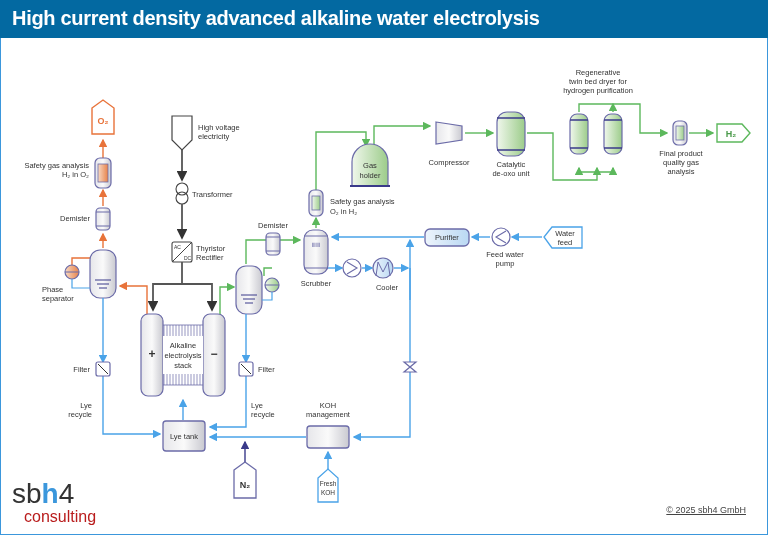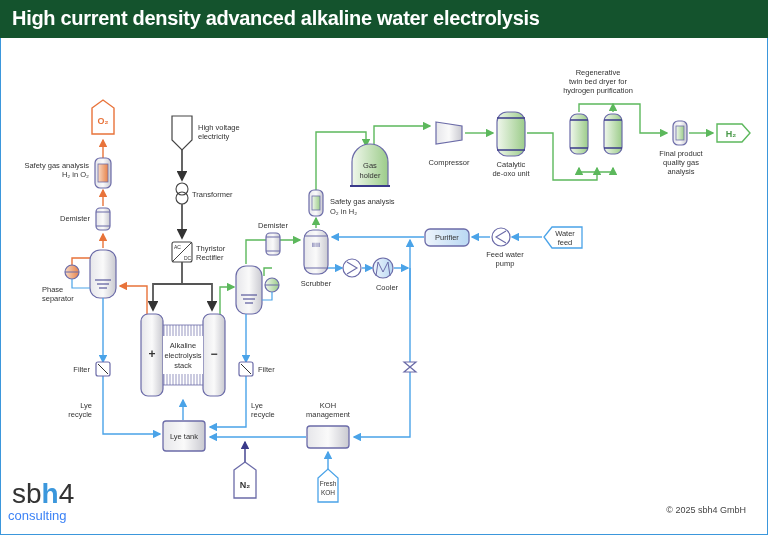--- a/index.html
+++ b/index.html
@@ -1,25 +1,25 @@
 <!DOCTYPE html>
 <html><head>
 <meta charset="utf-8">
 <style>
   html, body { margin:0; padding:0; }
   body { width:768px; height:535px; background:#fff; position:relative; overflow:hidden; font-family:"Liberation Sans", sans-serif; }
   .frame { position:absolute; left:0; top:0; width:766px; height:533px; border:1px solid #3b97dc; box-sizing:content-box; }
-  .header { position:absolute; left:0; top:0; width:768px; height:38px; background:#14532d; }
+  .header { position:absolute; left:0; top:0; width:768px; height:38px; background:#0369a1; }
   .title { position:absolute; left:12px; top:7px; color:#fff; font-weight:bold; font-size:20px; letter-spacing:-0.3px; font-family:"Liberation Sans", sans-serif; }
   svg { position:absolute; left:0; top:0; }
   svg text { font-family:"Liberation Sans", sans-serif; font-size:7.5px; fill:#333; }
   .logo { position:absolute; left:12px; top:483px; font-size:28px; color:#333; font-family:"Liberation Sans", sans-serif; line-height:22px; }
   .logo .h { color:#3b97dc; font-weight:bold; }
-  .logo-sub { position:absolute; left:8px; top:508px; font-size:13px; color:#3b82f6; font-family:"Liberation Sans", sans-serif; }
-  .copy { position:absolute; right:22px; top:505px; font-size:9px; color:#444; font-family:"Liberation Sans", sans-serif; }
+  .logo-sub { position:absolute; left:24px; top:508px; font-size:16px; color:#b91c1c; font-family:"Liberation Sans", sans-serif; }
+  .copy { position:absolute; right:22px; top:505px; font-size:9px; color:#444; font-family:"Liberation Sans", sans-serif;text-decoration:underline; }
 </style>
 </head>
 <body>
 
 <div class="frame"></div>
 <div class="header">
   <div class="title">High current density advanced alkaline water electrolysis</div>
 </div>
 
 <svg width="768" height="535" viewBox="0 0 768 535">

